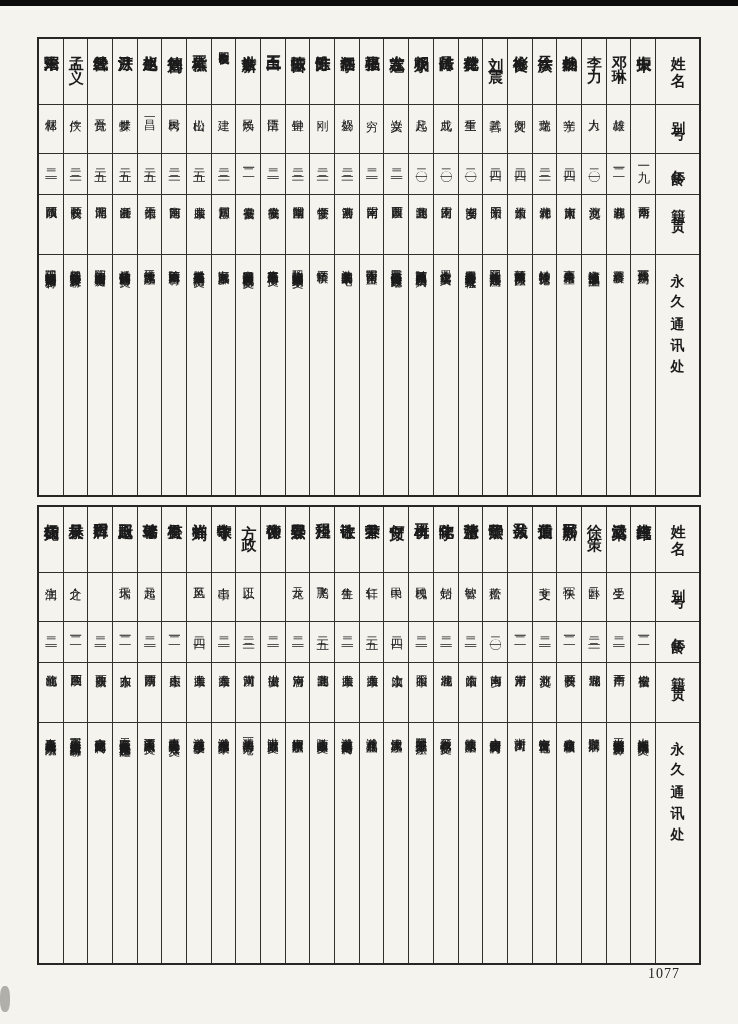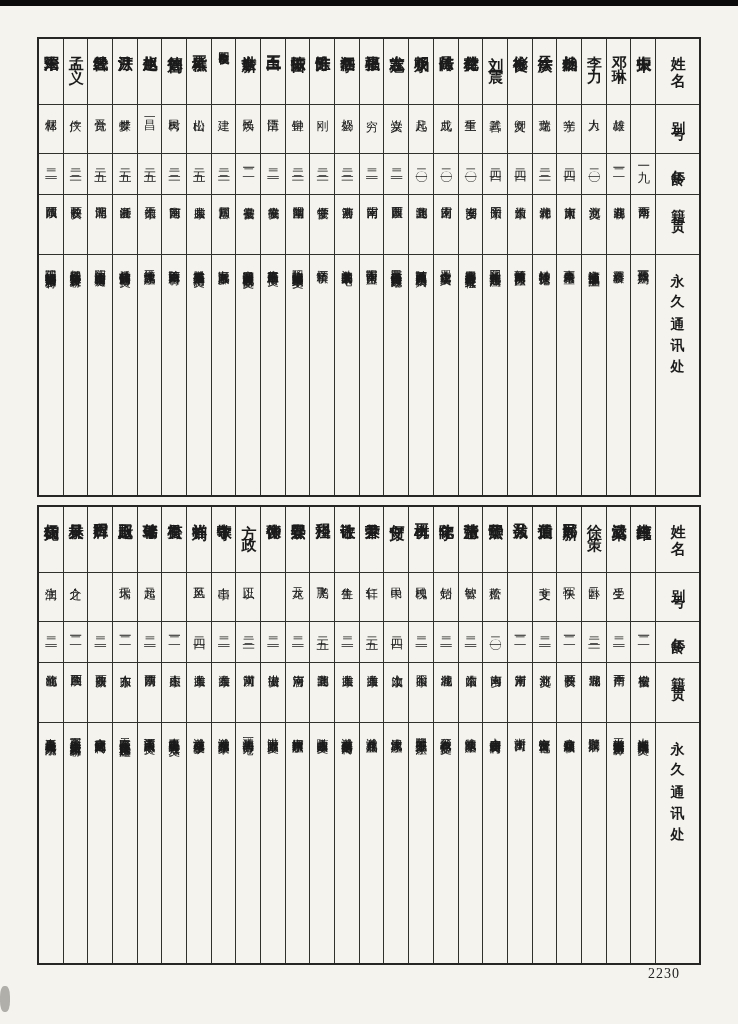--- a/index.html
+++ b/index.html
@@ -990,15 +990,15 @@
         </div>
     <div class="cell origin-cell">
           <span>河北临榆</span>
         </div>
     <div class="cell address-cell">
           <span>秦皇岛北塊正街永昌河东院</span>
         </div>
   </div>
 </section>
 
-  <div class="page-number">2230</div>
+  <div class="page-number">1077</div>
   <div class="scan-smudge"></div>
 </div>
 
 </body></html>

